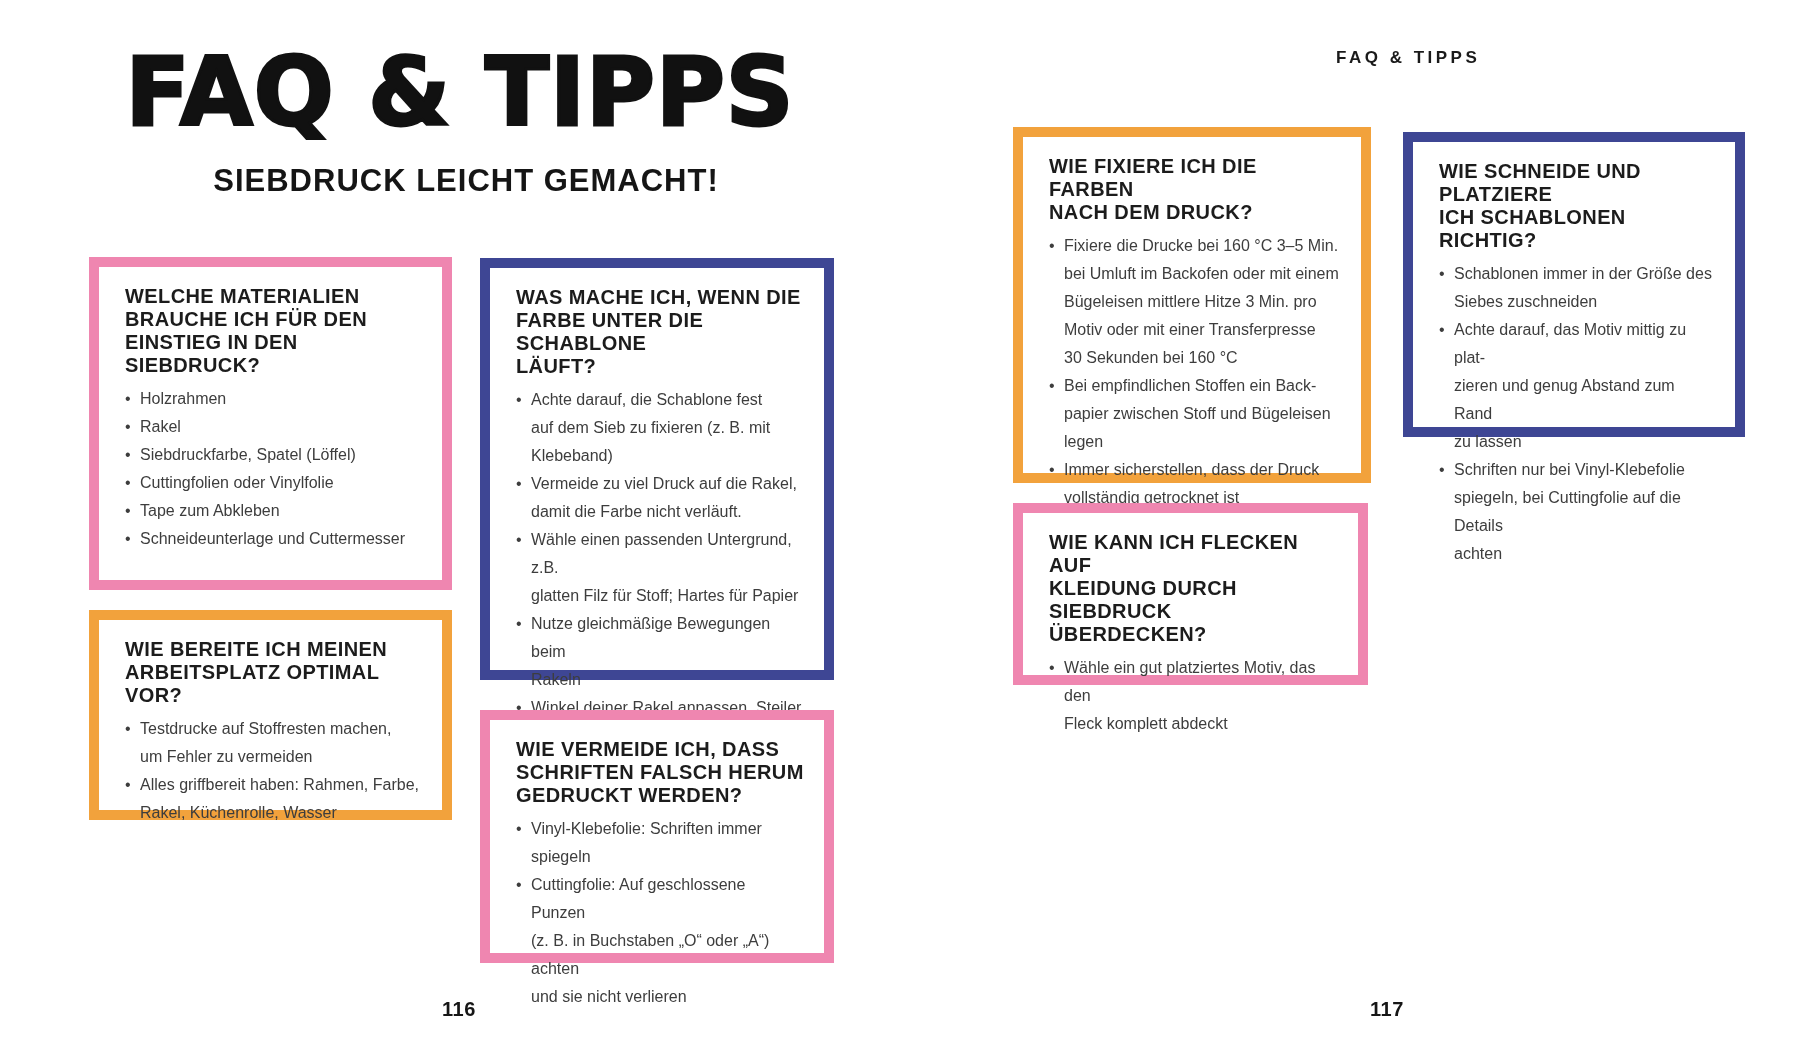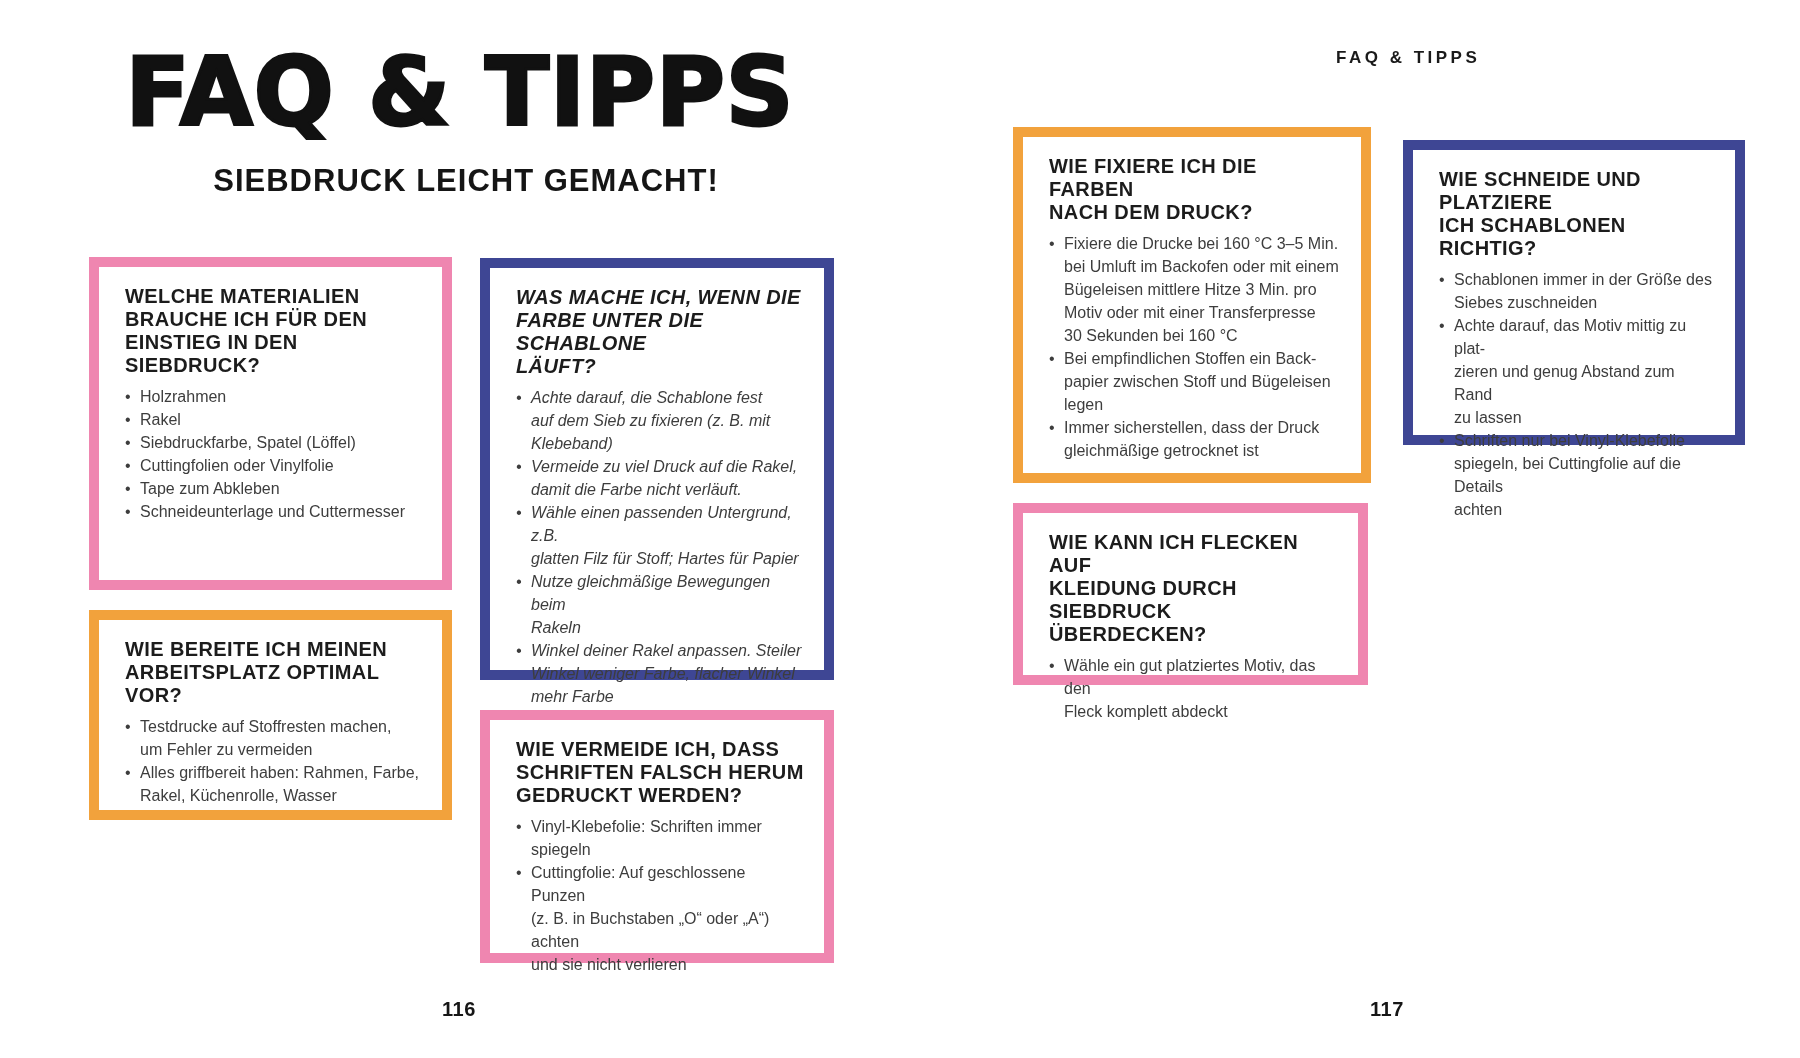--- a/index.html
+++ b/index.html
@@ -63,36 +63,36 @@
     color:#1c1c1c;
     white-space:pre-line;
   }
   .bullets{
     margin:0;padding:0;list-style:none;
   }
   .bullet{
     position:relative;
     padding-left:15px;
     font-size:16px;
-    line-height:23px;
+    line-height:28px;
     color:#3d3d3d;
     white-space:pre-line;
   }
   .bullet::before{
     content:"\2022";
     position:absolute;left:0;top:0;
     color:#3d3d3d;
   }
   
   .box-materialien        {left:69px;  top:257px; width:363px; height:333px;}
   .box-arbeitsplatz       {left:69px;  top:610px; width:363px; height:210px;}
   .box-farbe-schablone    {left:460px; top:258px; width:354px; height:422px;}
   .box-schriften-spiegeln {left:460px; top:710px; width:354px; height:253px;}
   .box-farben-fixieren    {left:993px; top:127px; width:358px; height:356px;}
-  .box-schablonen-schneiden{left:1383px;top:140px; width:342px; height:305px;}
+  .box-schablonen-schneiden{left:1383px;top:132px; width:342px; height:305px;}
   .box-flecken            {left:993px; top:503px; width:355px; height:182px;}
 </style>
 </head>
 <body>
 
 <div id="spread">
 
   <div class="big-title">FAQ &amp; TIPPS</div>
   <div class="subtitle">SIEBDRUCK LEICHT GEMACHT!</div>
   <div id="left-boxes">
@@ -112,21 +112,21 @@
       <div class="qa-box box-arbeitsplatz" style="border-color: rgb(242, 162, 60);">
         <h3 class="q-title">WIE BEREITE ICH MEINEN
 ARBEITSPLATZ OPTIMAL VOR?</h3>
         <ul class="bullets">
           <li class="bullet">Testdrucke auf Stoffresten machen,
 um Fehler zu vermeiden</li>
           <li class="bullet">Alles griffbereit haben: Rahmen, Farbe,
 Rakel, Küchenrolle, Wasser</li>
         </ul>
       </div>
-      <div class="qa-box box-farbe-schablone" style="border-color: rgb(62, 70, 148); font-style: italic;">
+      <div class="qa-box box-farbe-schablone" style="border-color: rgb(62, 70, 148);">
         <h3 class="q-title">WAS MACHE ICH, WENN DIE
 FARBE UNTER DIE SCHABLONE
 LÄUFT?</h3>
         <ul class="bullets">
           <li class="bullet">Achte darauf, die Schablone fest
 auf dem Sieb zu fixieren (z. B. mit
 Klebeband)</li>
           <li class="bullet">Vermeide zu viel Druck auf die Rakel,
 damit die Farbe nicht verläuft.</li>
           <li class="bullet">Wähle einen passenden Untergrund, z.B.
@@ -161,21 +161,21 @@
         <ul class="bullets">
           <li class="bullet">Fixiere die Drucke bei 160 °C 3–5 Min.
 bei Umluft im Backofen oder mit einem
 Bügeleisen mittlere Hitze 3 Min. pro
 Motiv oder mit einer Transferpresse
 30 Sekunden bei 160 °C</li>
           <li class="bullet">Bei empfindlichen Stoffen ein Back-
 papier zwischen Stoff und Bügeleisen
 legen</li>
           <li class="bullet">Immer sicherstellen, dass der Druck
-gleichmäßige getrocknet ist</li>
+vollständig getrocknet ist</li>
         </ul>
       </div>
       <div class="qa-box box-schablonen-schneiden" style="border-color: rgb(62, 70, 148);">
         <h3 class="q-title">WIE SCHNEIDE UND PLATZIERE
 ICH SCHABLONEN RICHTIG?</h3>
         <ul class="bullets">
           <li class="bullet">Schablonen immer in der Größe des
 Siebes zuschneiden</li>
           <li class="bullet">Achte darauf, das Motiv mittig zu plat-
 zieren und genug Abstand zum Rand

